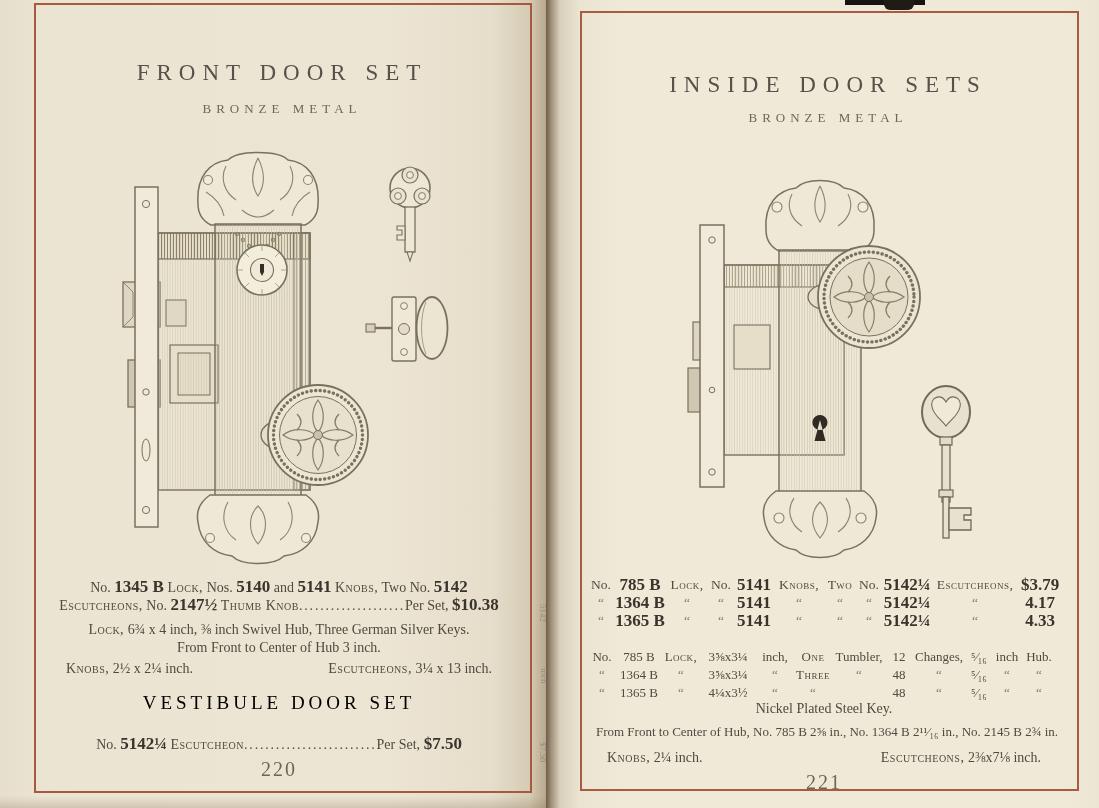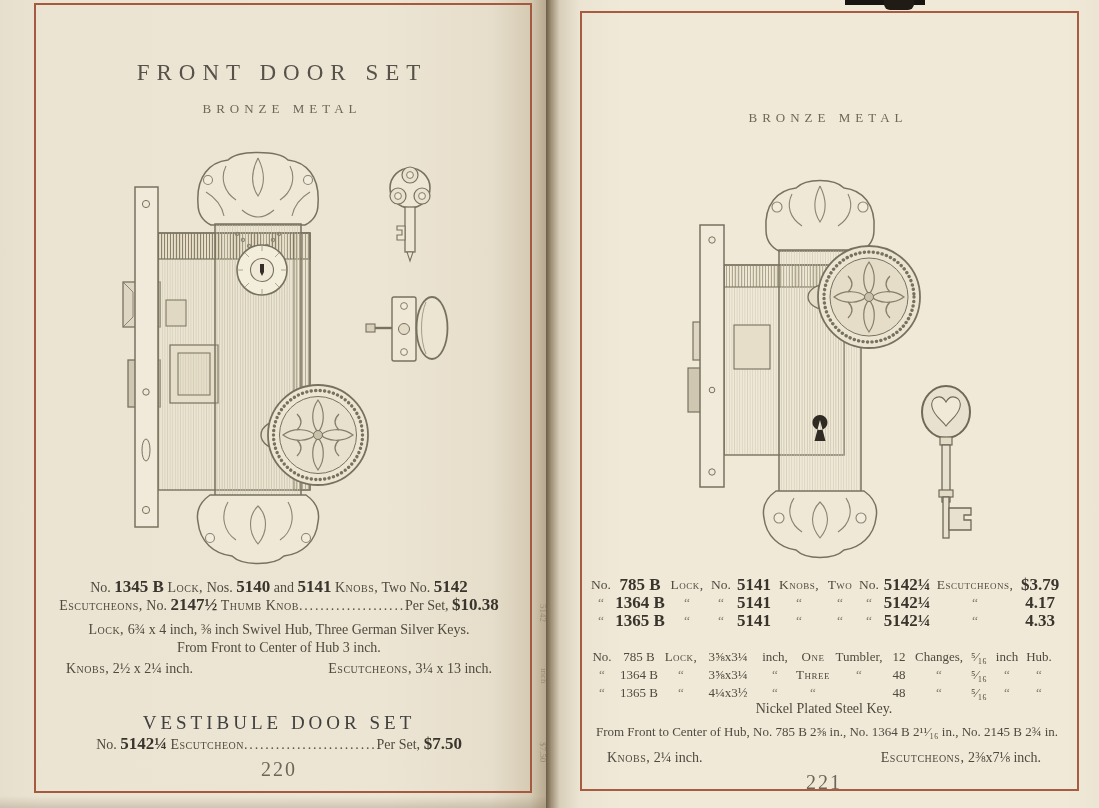--- a/index.html
+++ b/index.html
@@ -25,21 +25,21 @@
   .lp-sub{left:36px;top:101px;width:492px;}
   .rp-ttl{left:582px;top:72px;width:492px;}
   .rp-sub{left:582px;top:110px;width:492px;}
   .line{position:absolute;font-size:14px;line-height:18px;white-space:nowrap;}
   .ctr{text-align:center;}
   .b{font-weight:700;color:#39352d;font-size:17px;}
   .sc{font-variant:small-caps;letter-spacing:.5px;}
   .dots{letter-spacing:1.8px;color:#5a554a;}
   .d{color:#837d6c;}
   .between{display:flex;justify-content:space-between;}
-  .heading2{position:absolute;text-align:center;font-size:19px;letter-spacing:4px;color:#404040;margin-top:20px;}
+  .heading2{position:absolute;text-align:center;font-size:19px;letter-spacing:4px;color:#000000;}
   .pgnum{position:absolute;text-align:center;font-size:20px;letter-spacing:2px;color:#6b6659;}
   
   .l1{left:40px;top:578px;width:478px;}
   .l2{left:40px;top:596px;width:478px;}
   .l3{left:40px;top:621px;width:478px;}
   .l4{left:40px;top:639px;width:478px;}
   .l5{left:40px;top:660px;width:478px;padding:0 26px;box-sizing:border-box;}
   .vheading{left:40px;top:692px;width:478px;}
   .v1{left:40px;top:717px;width:478px;}
   .v2{left:40px;top:735px;width:478px;}
@@ -198,20 +198,21 @@
   <div class="line ctr l3"><span class="sc">Lock,</span><span> 6¾ x 4 inch, ⅜ inch Swivel Hub, Three German Silver Keys.</span></div>
   <div class="line ctr l4">From Front to Center of Hub 3 inch.</div>
   <div class="line between l5">
     <span><span class="sc">Knobs,</span><span> 2½ x 2¼ inch.</span></span>
     <span><span class="sc">Escutcheons,</span><span> 3¼ x 13 inch.</span></span>
   </div>
   <div class="heading2 vheading">VESTIBULE DOOR SET</div>
   <div class="line ctr v2"><span>No. </span><span class="b">5142¼</span><span> </span><span class="sc">Escutcheon</span><span class="dots">.........................</span><span>Per Set, </span><span class="b">$7.50</span></div>
   <div class="pgnum lp-num">220</div>
 
+  <div class="ttl rp-ttl">INSIDE DOOR SETS</div>
   <div class="sub rp-sub">BRONZE METAL</div>
 
   <svg class="ill-right" width="420" height="420" viewBox="0 0 420 420">
     <defs>
       <pattern id="hD" width="2.6" height="8" patternUnits="userSpaceOnUse">
         <path d="M1.3 0V8" stroke="#cdc5ae" stroke-width="0.6"></path>
       </pattern>
       <pattern id="hE" width="3" height="8" patternUnits="userSpaceOnUse">
         <path d="M1.5 0V8" stroke="#a89e86" stroke-width="0.9"></path>
       </pattern>

